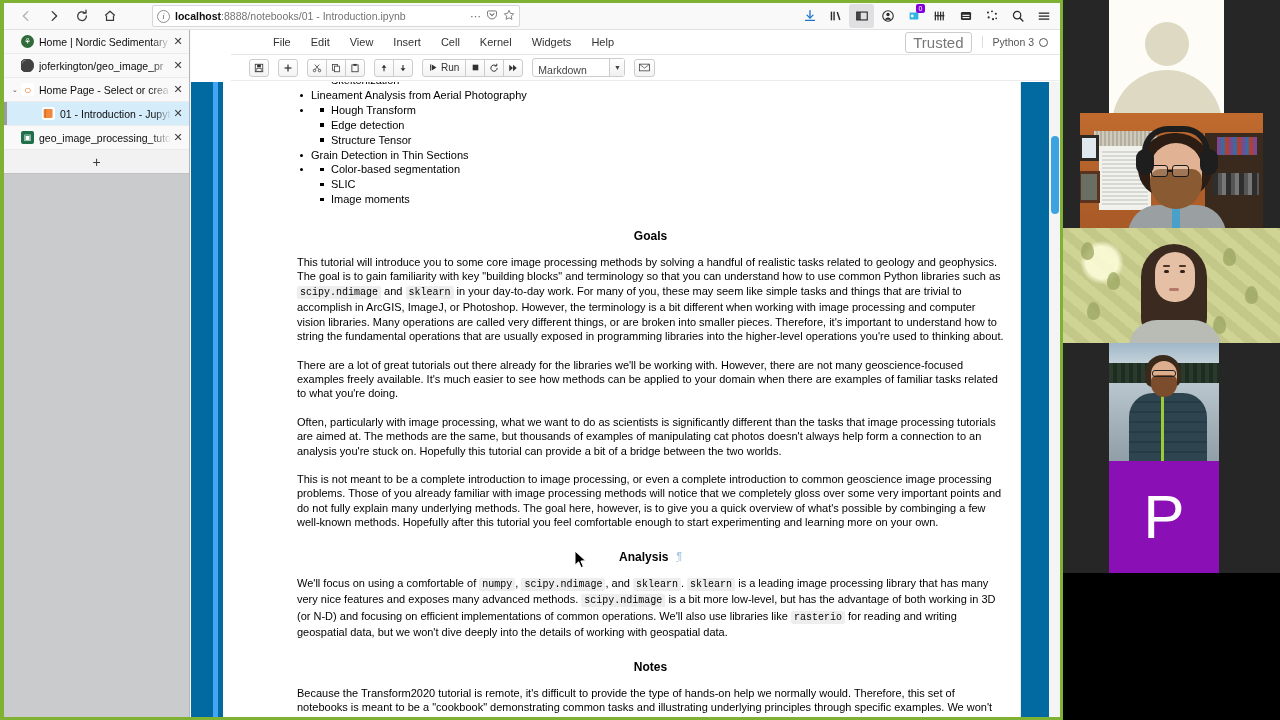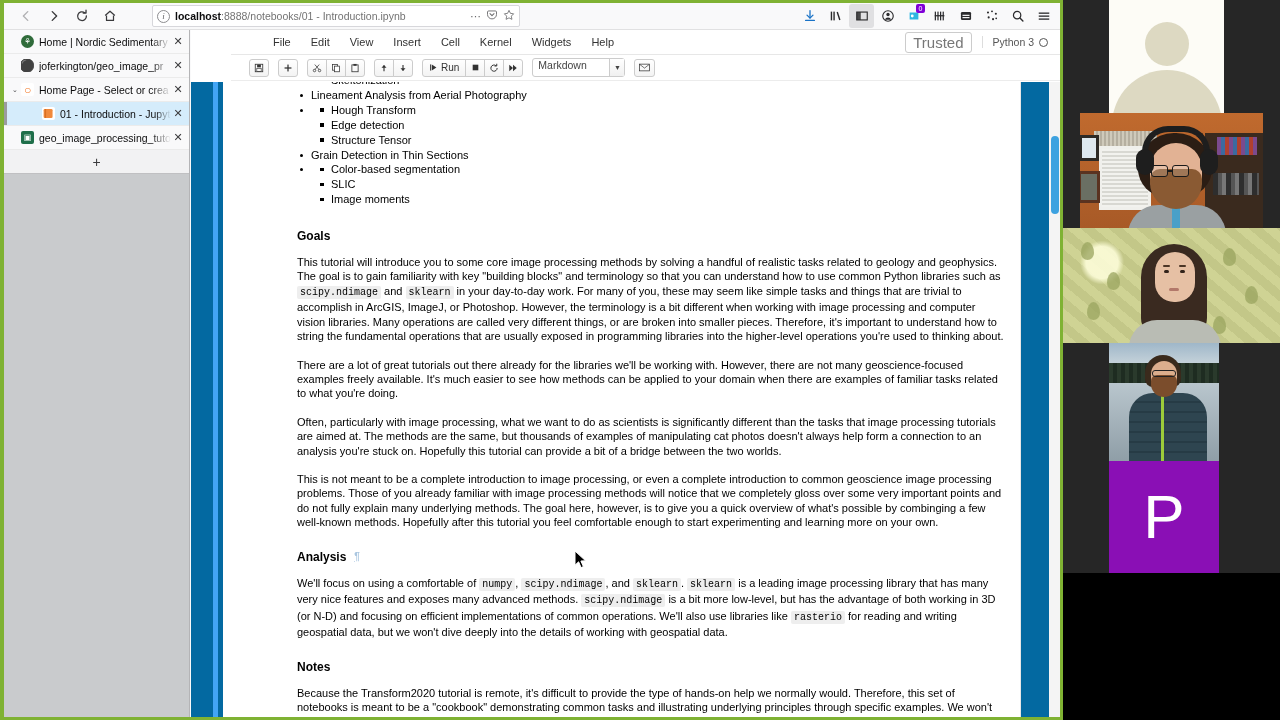--- a/index.html
+++ b/index.html
@@ -256,21 +256,21 @@
   .tb-grp .tb-btn:last-child { border-radius: 0 3px 3px 0; }
   .tb-grp .tb-btn:only-child { border-radius: 3px; }
   .tb-btn.run { padding: 0 6px; gap:3px; }
   #celltype-select {
     height: 19px;
     width: 93px;
     border: 1px solid #ccc;
     background: #fff;
     font-size: 10.5px;
     color: #444;
-    display:flex; align-items:flex-start;
+    display:flex; align-items:flex-end;
     padding-left: 5px;
     border-radius: 3px;
     position: relative;
     margin-right: 9px;
   }
   #celltype-select .caret {
     position:absolute; right:0; top:0; bottom:0;
     width: 15px;
     border-left: 1px solid #ccc;
     background: linear-gradient(#fff,#f0f0f0);
@@ -327,20 +327,21 @@
   .md p { margin: 0 0 14px 0; }
   .md h3 {
     font-size: 12px;
     font-weight: bold;
     margin: 4px 0 12px 0;
     color: #000;
     position: relative;
     display: flex;
     align-items: center;
     gap: 8px;
+    justify-content: center;
   }
   .anchor-link { color: #aac6e0; font-size: 10px; }
   .md ul { list-style: none; margin: 0; padding: 0; }
   .md ul li {
     position: relative;
     padding-left: 14px;
     line-height: 14.4px;
     margin: 0 0 0.5px 0;
   }
   .md ul > li::before {

